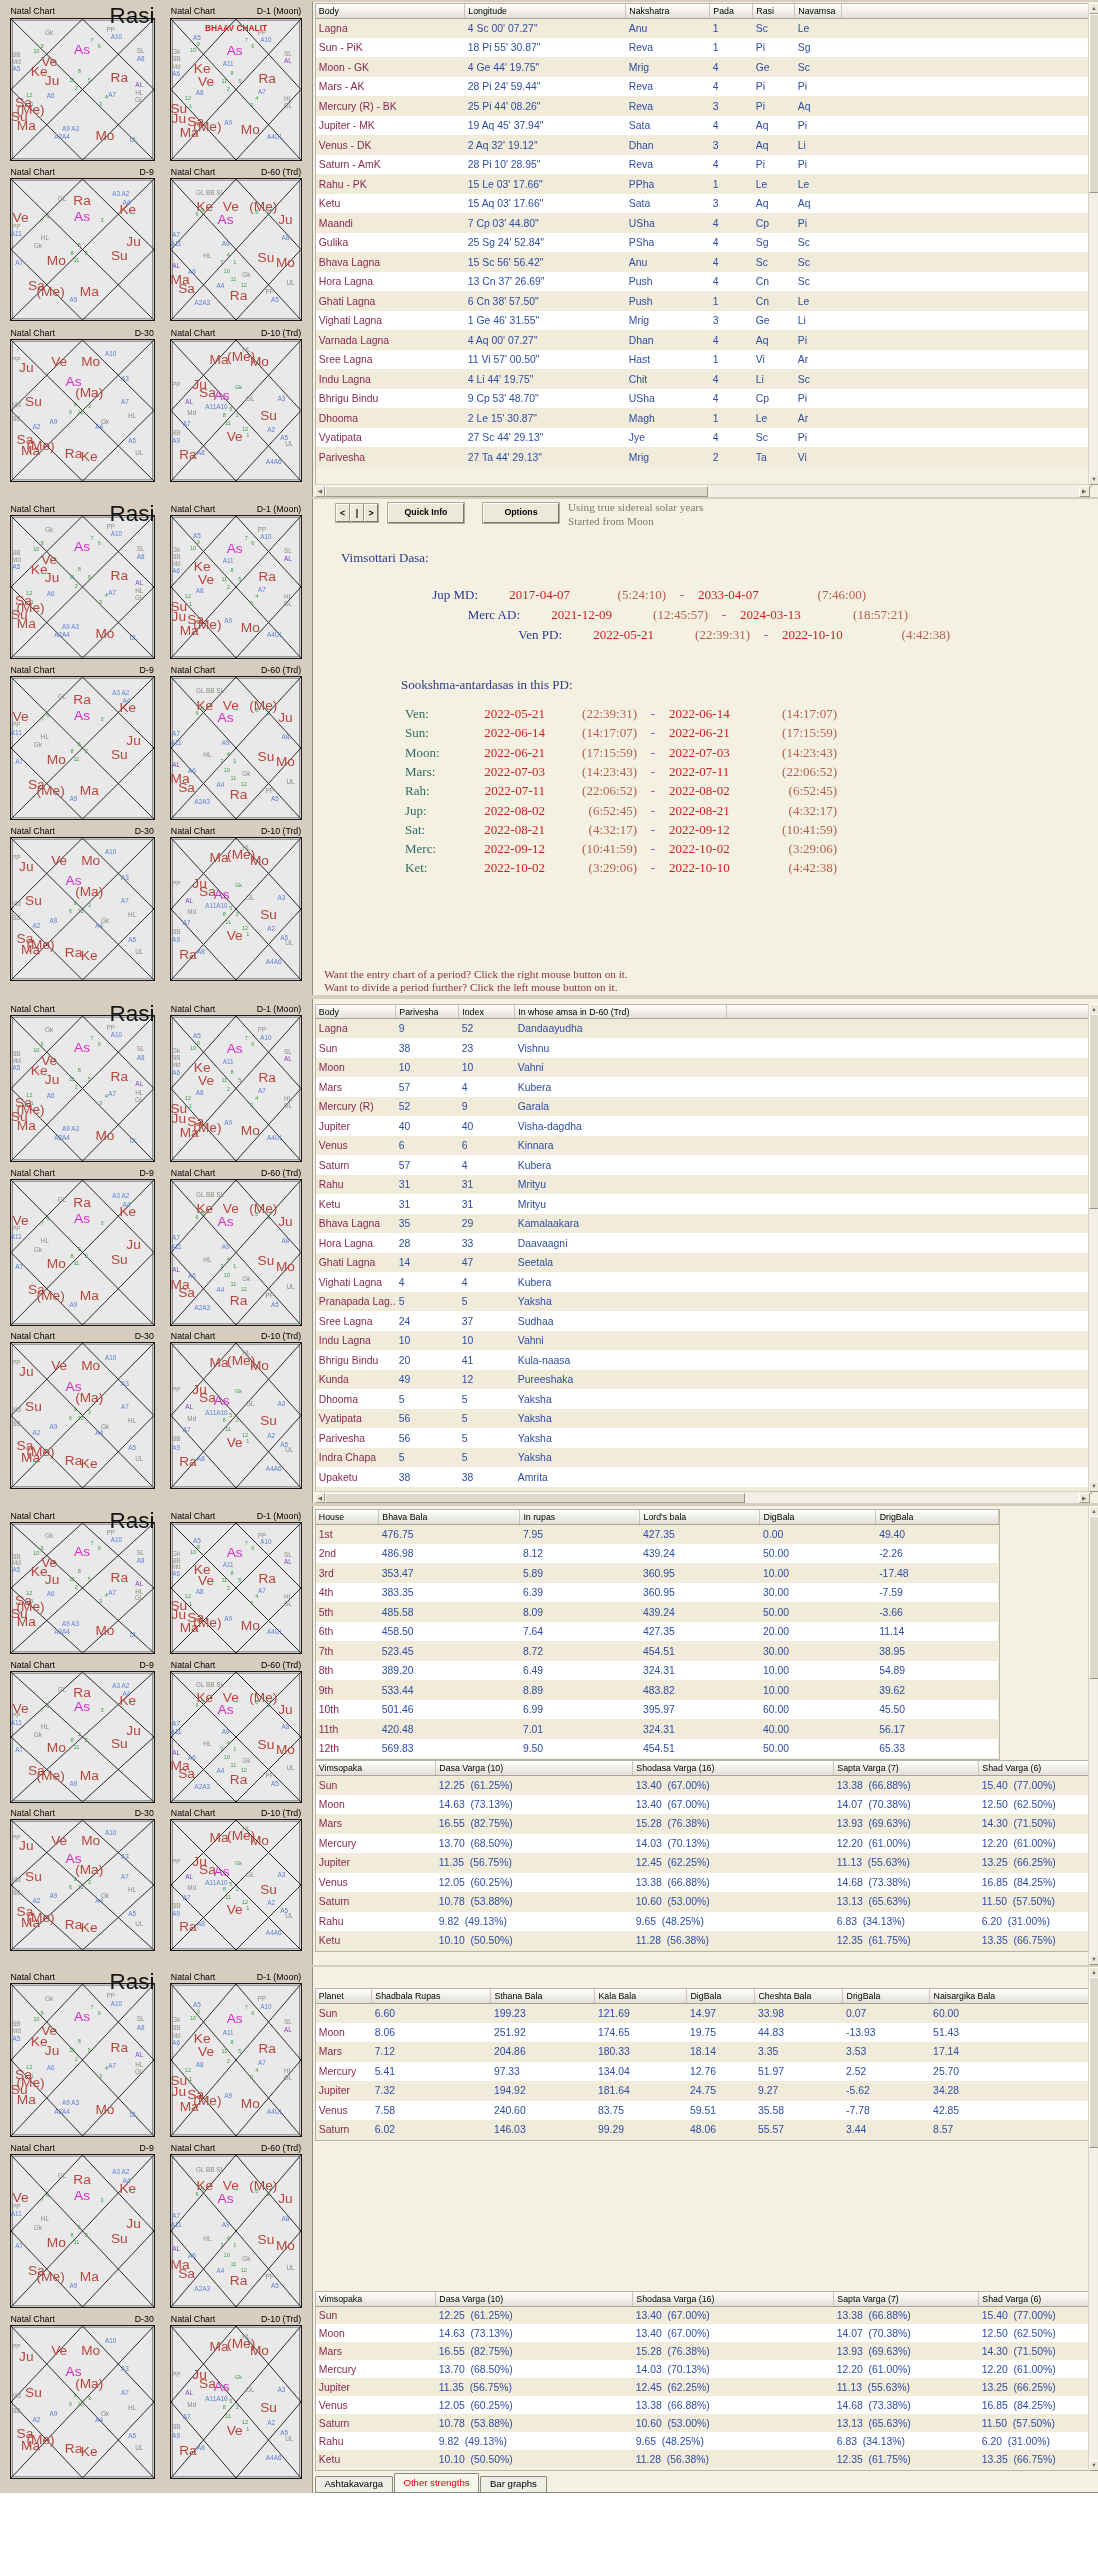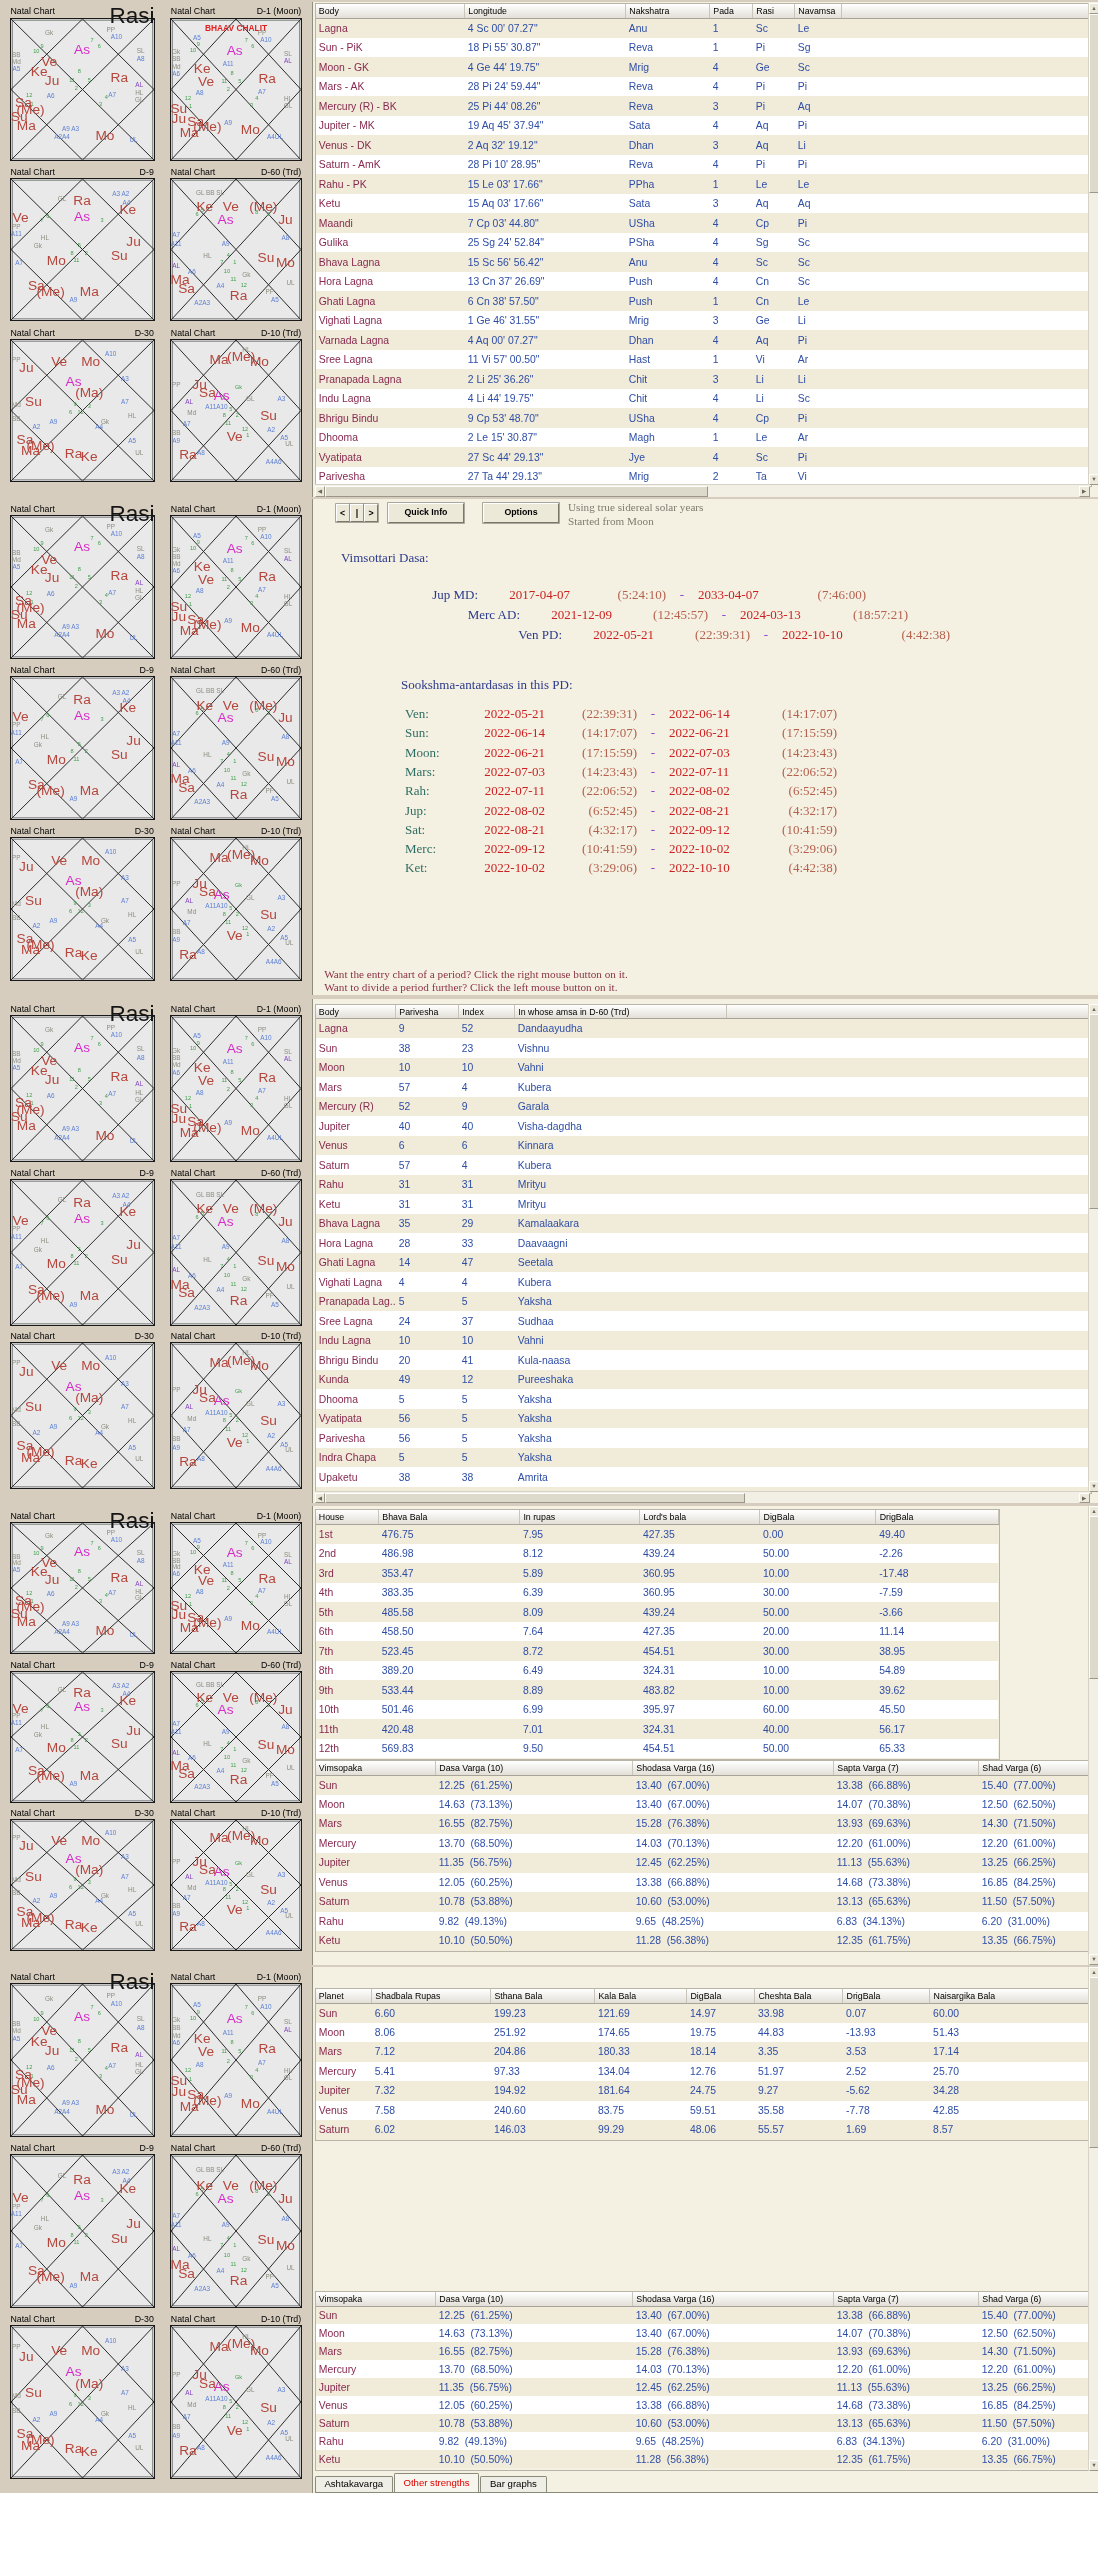--- a/index.html
+++ b/index.html
@@ -508,29 +508,20 @@
               <tr style="height: 19.5px;">
                 <td class="bname">Sree Lagna</td>
                 <td class="bval">11 Vi 57' 00.50"</td>
                 <td class="bval">Hast</td>
                 <td class="bval">1</td>
                 <td class="bval">Vi</td>
                 <td class="bval">Ar</td>
                 <td></td>
               </tr>
               <tr style="height: 19.5px;">
-                <td class="bname">Pranapada Lagna</td>
-                <td class="bval">2 Li 25' 36.26"</td>
-                <td class="bval">Chit</td>
-                <td class="bval">3</td>
-                <td class="bval">Li</td>
-                <td class="bval">Li</td>
-                <td></td>
-              </tr>
-              <tr style="height: 19.5px;">
                 <td class="bname">Indu Lagna</td>
                 <td class="bval">4 Li 44' 19.75"</td>
                 <td class="bval">Chit</td>
                 <td class="bval">4</td>
                 <td class="bval">Li</td>
                 <td class="bval">Sc</td>
                 <td></td>
               </tr>
               <tr style="height: 19.5px;">
                 <td class="bname">Bhrigu Bindu</td>
@@ -2207,21 +2198,21 @@
                 <td class="bval">42.85</td>
                 <td></td>
               </tr>
               <tr style="height: 19.5px;">
                 <td class="bname">Saturn</td>
                 <td class="bval">6.02</td>
                 <td class="bval">146.03</td>
                 <td class="bval">99.29</td>
                 <td class="bval">48.06</td>
                 <td class="bval">55.57</td>
-                <td class="bval">1.69</td>
+                <td class="bval">3.44</td>
                 <td class="bval">8.57</td>
                 <td></td>
               </tr>
             </tbody>
           </table>
         </div>
       <div class="lv" style="left: 1.6px; top: 324px; height: 178px; width: 773px;">
           <table style="width: 773px;">
             <colgroup>
               <col style="width: 120px;">

